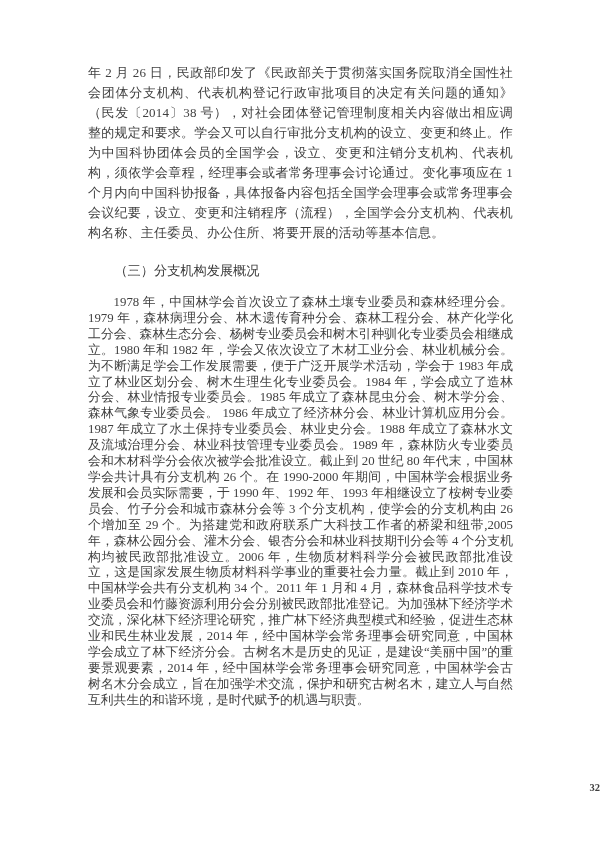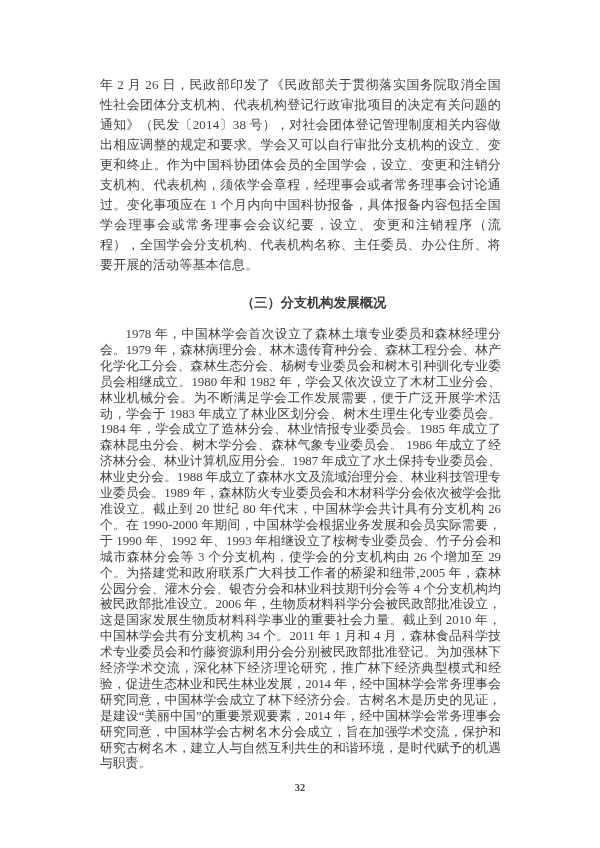--- a/index.html
+++ b/index.html
@@ -11,49 +11,48 @@
     position: relative;
     overflow: hidden;
   }
   .content {
     position: absolute;
     left: 88px;
     top: 63px;
     width: 425px;
   }
   .para {
-    margin: 12px;
+    margin: 0;
     text-align: justify;
     color: #3f3f3f;
   }
   .para-loose {
     font-size: 13px;
     line-height: 20px;
     letter-spacing: 0.2px;
   }
   .para-tight {
     font-size: 12.8px;
     line-height: 15.9px;
   }
   .indent { text-indent: 2em; }
   .section-heading {
-    font-weight: bold;
+    font-weight: normal;
     font-size: 13.2px;
     color: #3a3a3a;
     margin: 20px 0 17px 0;
     text-indent: 2em;
     line-height: 15px;
-    text-align: center;
   }
   .page-number {
     position: absolute;
     top: 782px;
     left: 0;
     width: 600px;
-    text-align: center;
+    text-align: right;
     font-size: 10.5px;
     font-weight: 600;
     color: #3f3f3f;
   }
 </style>
 </head>
 <body>
 
 <div class="content">
   <p class="para para-loose">年 2 月 26 日，民政部印发了《民政部关于贯彻落实国务院取消全国性社会团体分支机构、代表机构登记行政审批项目的决定有关问题的通知》（民发〔2014〕38 号），对社会团体登记管理制度相关内容做出相应调整的规定和要求。学会又可以自行审批分支机构的设立、变更和终止。作为中国科协团体会员的全国学会，设立、变更和注销分支机构、代表机构，须依学会章程，经理事会或者常务理事会讨论通过。变化事项应在 1 个月内向中国科协报备，具体报备内容包括全国学会理事会或常务理事会会议纪要，设立、变更和注销程序（流程），全国学会分支机构、代表机构名称、主任委员、办公住所、将要开展的活动等基本信息。</p>

